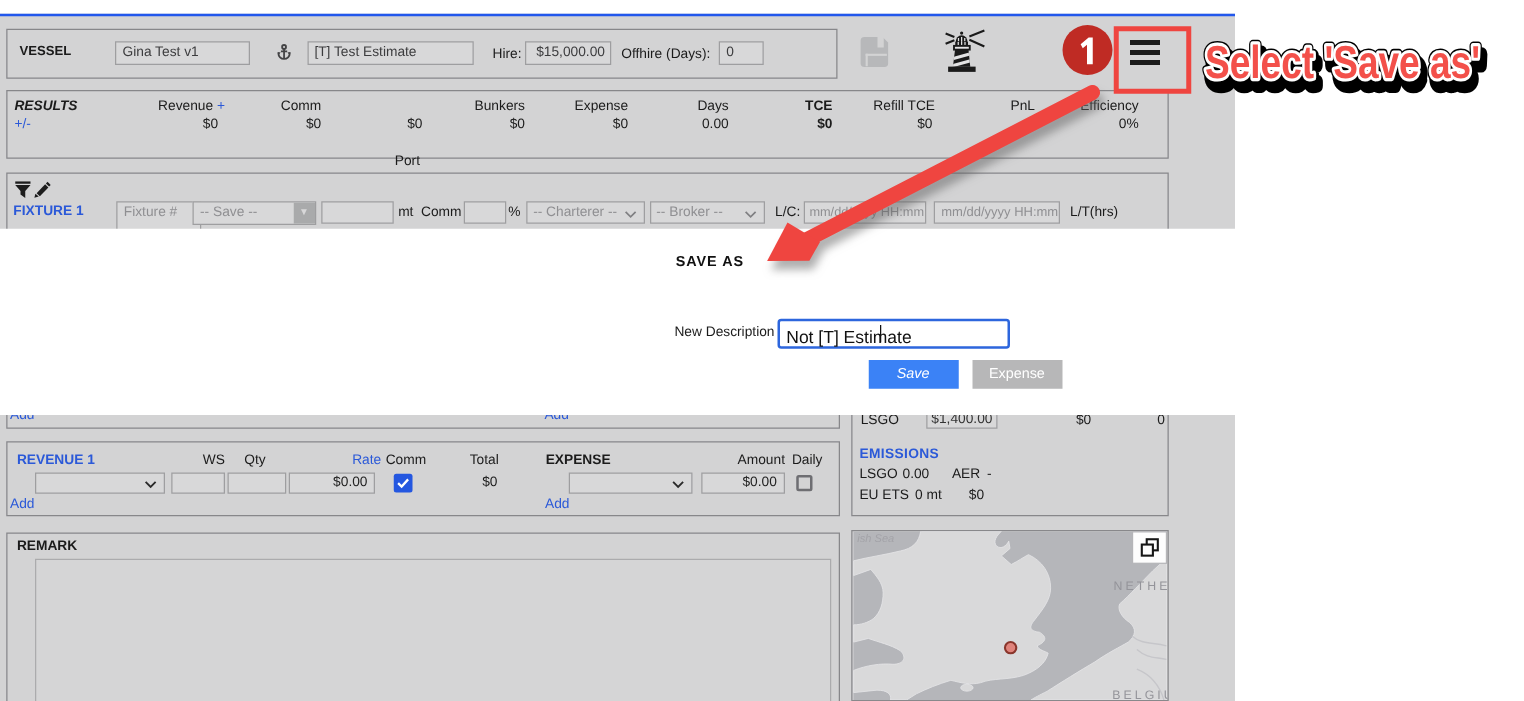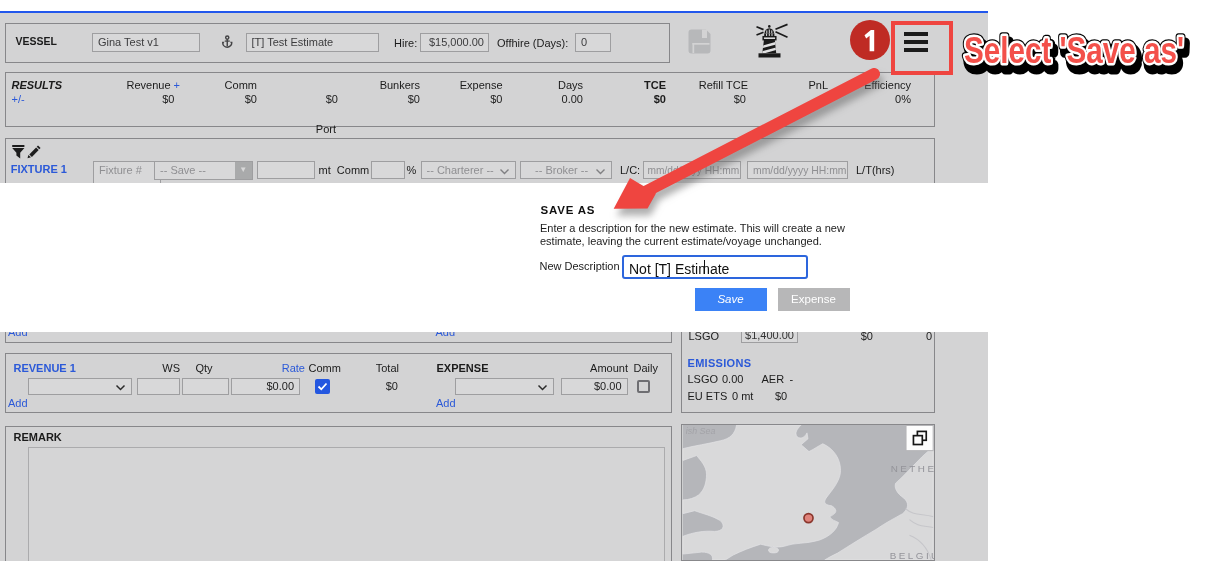--- a/index.html
+++ b/index.html
@@ -123,21 +123,21 @@
   <div class="in" style="left:154px;top:161px;width:99px;height:18.5px;line-height:16px;padding-left:5px;"><span class="ph">-- Save --</span>
     <span style="position:absolute;right:0;top:0;width:17.5px;height:16.5px;background:#a9aaab;text-align:center;line-height:15px;color:#d8d8d9;font-size:8px;">▼</span></div>
   <div class="in" style="left:257px;top:161px;width:58px;height:18px;"></div>
   <div class="lbl" style="left:318.5px;top:164px;">mt&nbsp; Comm</div>
   <div class="in" style="left:370.5px;top:161px;width:34px;height:18px;"></div>
   <div class="lbl" style="left:406.5px;top:164px;">%</div>
   <div class="in" style="left:420.5px;top:161px;width:95px;height:18px;line-height:16px;padding-left:5px;"><span class="ph">-- Charterer --</span>
     <svg class="chev" width="11" height="7">
           <polyline points="1.5,1.5 5.5,5.5 9.5,1.5" fill="none" stroke="#808083" stroke-width="1.4"></polyline>
         </svg></div>
-  <div class="in" style="left:520px;top:161px;width:92px;height:18px;line-height:16px;padding-left:14px;"><span class="ph">-- Broker --</span>
+  <div class="in" style="left:520px;top:161px;width:92px;height:18px;line-height:16px;padding-left:4px;"><span class="ph">-- Broker --</span>
     <svg class="chev" width="11" height="7">
           <polyline points="1.5,1.5 5.5,5.5 9.5,1.5" fill="none" stroke="#808083" stroke-width="1.4"></polyline>
         </svg></div>
   <div class="lbl" style="left:620px;top:164px;">L/C:</div>
   <div class="in" style="left:642.5px;top:161px;width:98px;height:18px;line-height:16px;padding-left:4px;"><span class="ph" style="font-size:10.2px;">mm/dd/yyyy HH:mm</span></div>
   <div class="in" style="left:747px;top:161px;width:101px;height:18px;line-height:16px;padding-left:5px;"><span class="ph" style="font-size:10.4px;">mm/dd/yyyy HH:mm</span></div>
   <div class="lbl" style="left:856px;top:164px;">L/T(hrs)</div>
 
   <div class="lbl blue" style="left:8px;top:325.5px;">Add</div>
   <div class="lbl blue" style="left:435.5px;top:325.5px;">Add</div>
@@ -207,21 +207,20 @@
     <circle cx="127.5" cy="94.5" r="4.6" fill="#e0837b" stroke="#8a362c" stroke-width="1.7"></circle>
     <rect x="226.5" y="0.5" width="27.5" height="25.5" fill="#fdfdfd" stroke="#b5b5b8" stroke-width="1"></rect>
     <rect x="238" y="6.5" width="9" height="9" fill="none" stroke="#161616" stroke-width="1.7"></rect>
     <rect x="234" y="10.8" width="9" height="9" fill="#fdfdfd" stroke="#161616" stroke-width="1.7"></rect>
   </svg>
  </div>
 
  <div class="whiteoverlay"></div>
 
  <div class="lbl b" style="left:540.5px;top:203.8px;font-size:11.5px;letter-spacing:0.8px;color:#111;">SAVE AS</div>
- <div class="ab" style="left:540px;top:221.5px;font-size:11px;line-height:13.9px;color:#1d1d1d;white-space:nowrap;">Enter a description for the new estimate. This will create a new<br>estimate, leaving the current estimate/voyage unchanged.</div>
  <div class="lbl" style="left:539.5px;top:259.5px;font-size:11px;">New Description</div>
  <div class="ab" style="left:621.5px;top:255px;width:186px;height:23.5px;border:2px solid #2d66dd;border-radius:3px;background:#fff;box-sizing:border-box;">
    <span style="position:absolute;left:5.5px;top:4px;font-size:14px;color:#111;">Not [T] Estimate</span>
    <span style="position:absolute;left:80px;top:3px;width:1px;height:14px;background:#111;"></span>
  </div>
  <div class="ab" style="left:694.5px;top:288px;width:72px;height:22.5px;background:#3b82f6;color:#fff;font-size:11.5px;text-align:center;line-height:22.5px;font-style:italic;">Save</div>
  <div class="ab" style="left:777.5px;top:288px;width:72px;height:22.5px;background:#b7b7b8;color:#fff;font-size:11.5px;text-align:center;line-height:22.5px;">Expense</div>
 
  <svg class="ab" style="left:560px;top:55px;filter:drop-shadow(3px 7px 3.5px rgba(95,95,95,0.5));" width="400" height="200" viewBox="0 0 400 200">
    <line x1="314" y1="19" x2="85" y2="137" stroke="#ef4540" stroke-width="12" stroke-linecap="round"></line>

